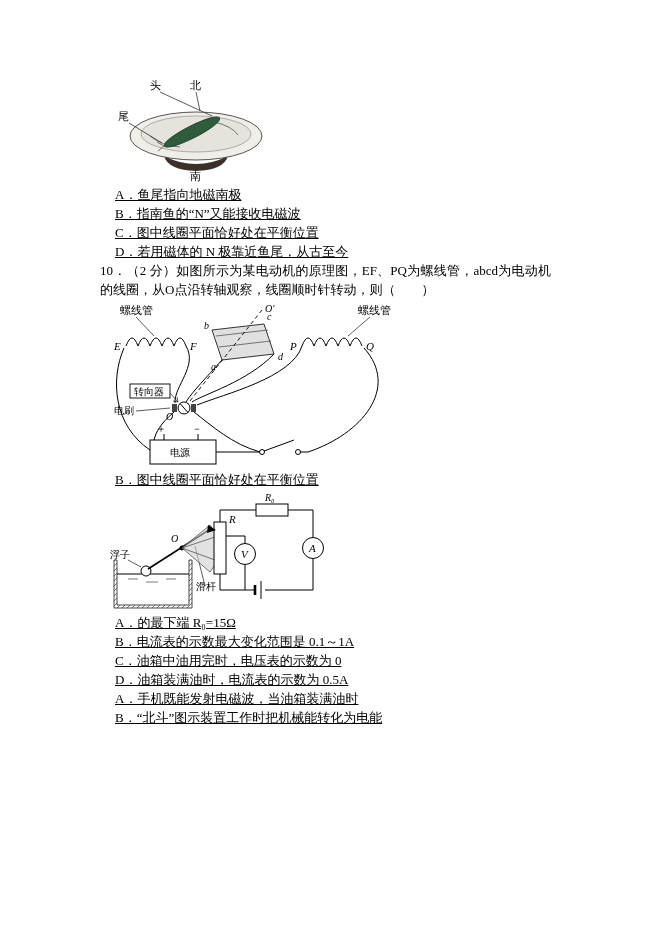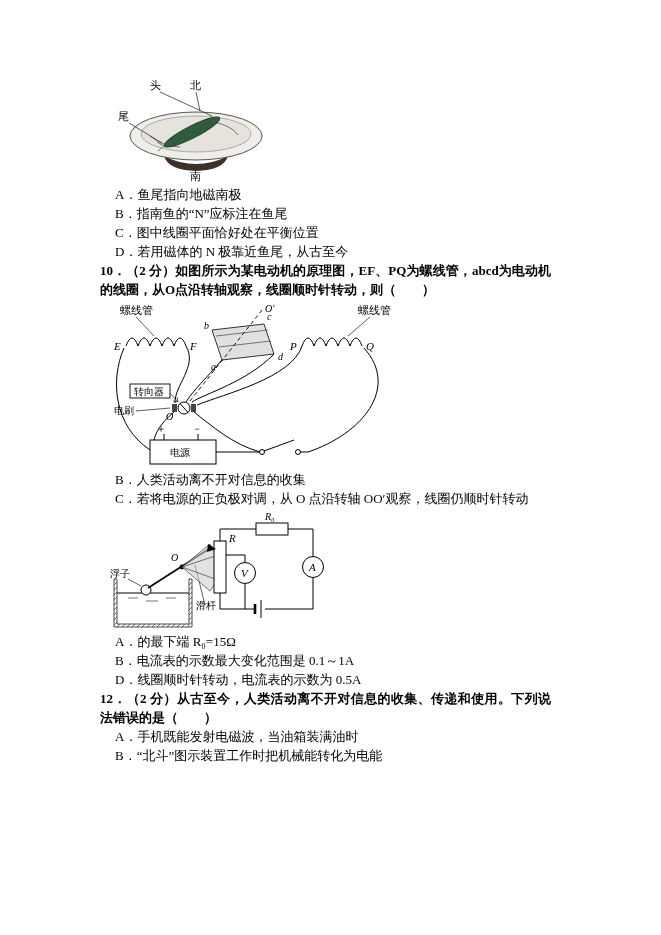--- a/index.html
+++ b/index.html
@@ -3,22 +3,22 @@
 <meta charset="utf-8">
 <style>
   * { margin:0; padding:0; box-sizing:border-box; }
   html,body { background:#888; }
   .page {
     width:661px; height:935px; margin:0 auto; background:#ffffff;
     font-family:"Liberation Serif","DejaVu Serif",serif;
     font-size:13px; line-height:19px; color:#000;
     padding:78px 110px 20px 100px; overflow:hidden; position:relative;
   }
-  .stem { text-align:justify;font-weight:bold; }
-  .opt  { margin-left:15px; }
+  .stem { text-align:justify; }
+  .opt  { margin-left:15px;text-decoration:underline; }
   figure { margin:0; }
   .fig-fish  { margin:0 0 3px 16px; }
   .fig-motor { margin:3px 0 3px 12px; }
   .fig-oil   { margin:3px 0 3px 8px; }
   svg { display:block; }
   svg text { font-family:"Liberation Serif","DejaVu Serif",serif; fill:#000; }
   .svg-cjk { font-size:11px; }
   .svg-sm  { font-size:10px; }
   .svg-it  { font-size:11px; font-style:italic; }
   .svg-it2 { font-size:10px; font-style:italic; }
@@ -53,21 +53,21 @@
       <text class="svg-cjk" x="74" y="11">北</text>
       <path class="leader" d="M80,14 L84,33"></path>
       <text class="svg-cjk" x="2" y="42">尾</text>
       <path class="leader" d="M13,45 L46,65"></path>
       <text class="svg-cjk" x="74" y="102">南</text>
     </svg>
   </figure>
 
   <div>
     <div class="opt">A．鱼尾指向地磁南极</div>
-    <div class="opt">B．指南鱼的“N”应标注在鱼尾</div>
+    <div class="opt">B．指南鱼的“N”又能接收电磁波</div>
     <div class="opt">C．图中线圈平面恰好处在平衡位置</div>
     <div class="opt">D．若用磁体的 N 极靠近鱼尾，从古至今</div>
   </div>
 
   <p class="stem">10．（2 分）如图所示为某电动机的原理图，EF、PQ为螺线管，abcd为电动机的线圈，从O点沿转轴观察，线圈顺时针转动，则（　　）</p>
 
   <figure class="fig-motor">
     <svg width="300" height="165" viewBox="0 0 300 165">
 
       <text class="svg-cjk" x="8" y="12">螺线管</text>
@@ -125,22 +125,21 @@
 
       <path class="wire" d="M12,46 C-2,78 2,124 38,148"></path>
       <path class="wire" d="M104,150 H147"></path>
       <path class="wire" d="M252,46 C288,86 250,132 196,150"></path>
       <path class="wire" d="M62,110 C48,122 44,130 42,138"></path>
       <path class="wire" d="M82,110 C100,124 120,142 148,150"></path>
     </svg>
   </figure>
 
   <div>
-    <div class="opt">B．人类活动离不开对信息的收集</div>
-    <div class="opt">C．若将电源的正负极对调，从 O 点沿转轴 OO′观察，线圈仍顺时针转动</div>
+    <div class="opt">B．图中线圈平面恰好处在平衡位置</div>
   </div>
 
 
   <figure class="fig-oil">
     <svg width="230" height="118" viewBox="0 0 230 118">
       <defs>
         <pattern id="hatch" width="5" height="5" patternUnits="userSpaceOnUse">
           <path d="M0,5 L5,0" stroke="#555" stroke-width="0.8"></path>
         </pattern>
       </defs>
@@ -186,22 +185,22 @@
       <path class="wire" d="M118,44 H137 V52"></path>
       <circle cx="137" cy="62" r="10.5" fill="#fff" stroke="#000" stroke-width="1"></circle>
       <text class="svg-it" x="133" y="66">V</text>
       <path class="wire" d="M137,73 V98"></path>
     </svg>
   </figure>
 
   <div>
     <div class="opt">A．的最下端 R₀=15Ω</div>
     <div class="opt">B．电流表的示数最大变化范围是 0.1～1A</div>
-    <div class="opt">D．线圈顺时针转动，电流表的示数为 0.5A</div>
-  </div>
-
-  <p class="stem">12．（2 分）从古至今，人类活动离不开对信息的收集、传递和使用。下列说法错误的是（　　）</p>
+    <div class="opt">C．油箱中油用完时，电压表的示数为 0</div>
+    <div class="opt">D．油箱装满油时，电流表的示数为 0.5A</div>
+  </div>
+
   <div>
     <div class="opt">A．手机既能发射电磁波，当油箱装满油时</div>
     <div class="opt">B．“北斗”图示装置工作时把机械能转化为电能</div>
   </div>
 
 </div>
 
 </body></html>

